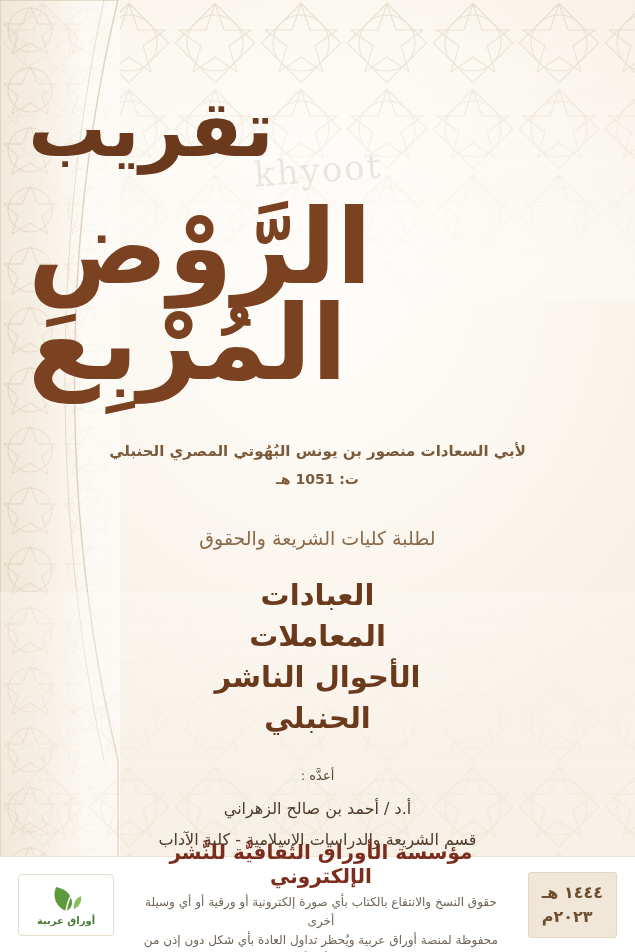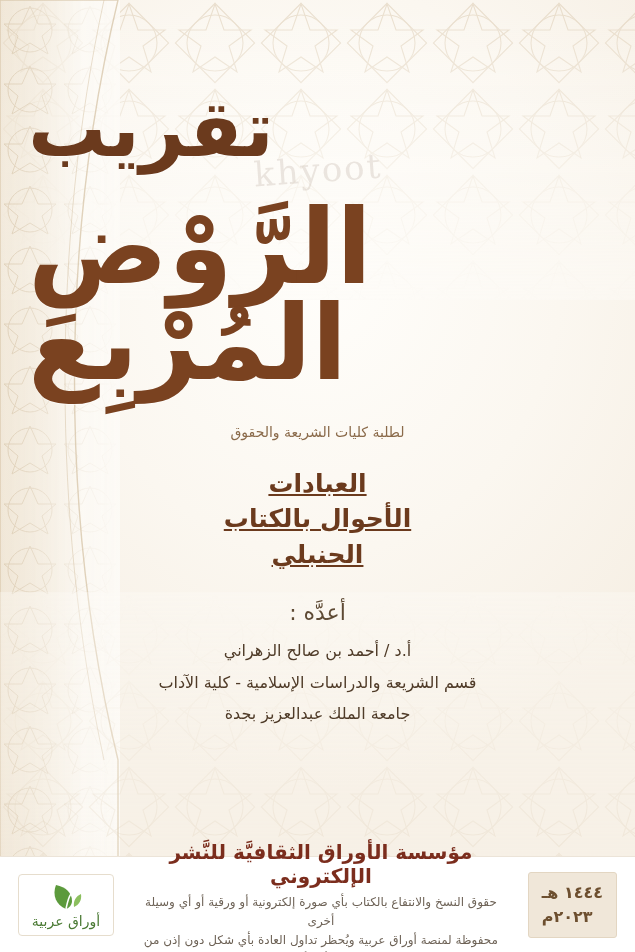--- a/index.html
+++ b/index.html
@@ -114,45 +114,44 @@
   }
 
   .author-line .date {
     display: block;
     font-size: 14px;
   }
 
   .audience {
     margin-top: 30px;
     text-align: center;
-    font-size: 14px;
+    font-size: 19px;
     color: #8a6a4a;
     line-height: 1.6;
   }
 
   .topics {
     margin-top: 22px;
     text-align: center;
     direction: rtl;
   }
 
   .topics .topic {
     display: block;
-    font-size: 25px;
+    font-size: 29px;
     font-weight: bold;
     color: #6b3a1d;
     line-height: 1.42;
     letter-spacing: -0.5px;
-    text-decoration: underline;
   }
 
   .prepared-label {
     margin-top: 28px;
     text-align: center;
-    font-size: 22px;
+    font-size: 13px;
     color: #5e4a34;
   }
 
   .prepared-by {
     margin-top: 10px;
     text-align: center;
     color: #4f3b28;
     font-size: 16px;
     line-height: 1.95;
   }
@@ -222,23 +221,23 @@
     background: #fff;
     gap: 2px;
   }
 
   .logo-mark {
     width: 40px;
     height: 30px;
   }
 
   .logo-text {
-    font-size: 14px;
+    font-size: 10px;
     color: #4a7a34;
-    font-weight: normal;
+    font-weight: bold;
     text-align: right;
   }
 </style>
 </head>
 <body>
 
 <div class="page">
 
   <div class="bg-base"></div>
 
@@ -300,28 +299,33 @@
   </div>
 
   <div class="watermark">khyoot</div>
 
   <div class="content">
 
     <div class="title-main">تقريب</div>
 
     <div class="title-second">الرَّوْضِ المُرْبِع</div>
 
+    <div class="author-line">
+      <span>لأبي السعادات منصور بن يونس البُهُوتي المصري الحنبلي</span>
+      <span class="date">ت: 1051 هـ</span>
+    </div>
 
     <div class="audience">
       <div>لطلبة كليات الشريعة والحقوق</div>
     </div>
 
     <div class="topics">
       <span class="topic">العبادات</span>
-      <span class="topic">الأحوال بالكتاب</span>
+      <span class="topic">المعاملات</span>
+      <span class="topic">الأحوال الناشر</span>
       <span class="topic">الحنبلي</span>
     </div>
 
     <div class="prepared-label">أعدَّه :</div>
 
     <div class="prepared-by">
       <span class="line">أ.د / أحمد بن صالح الزهراني</span>
       <span class="line">قسم الشريعة والدراسات الإسلامية - كلية الآداب</span>
       <span class="line">جامعة الملك عبدالعزيز بجدة</span>
     </div>

